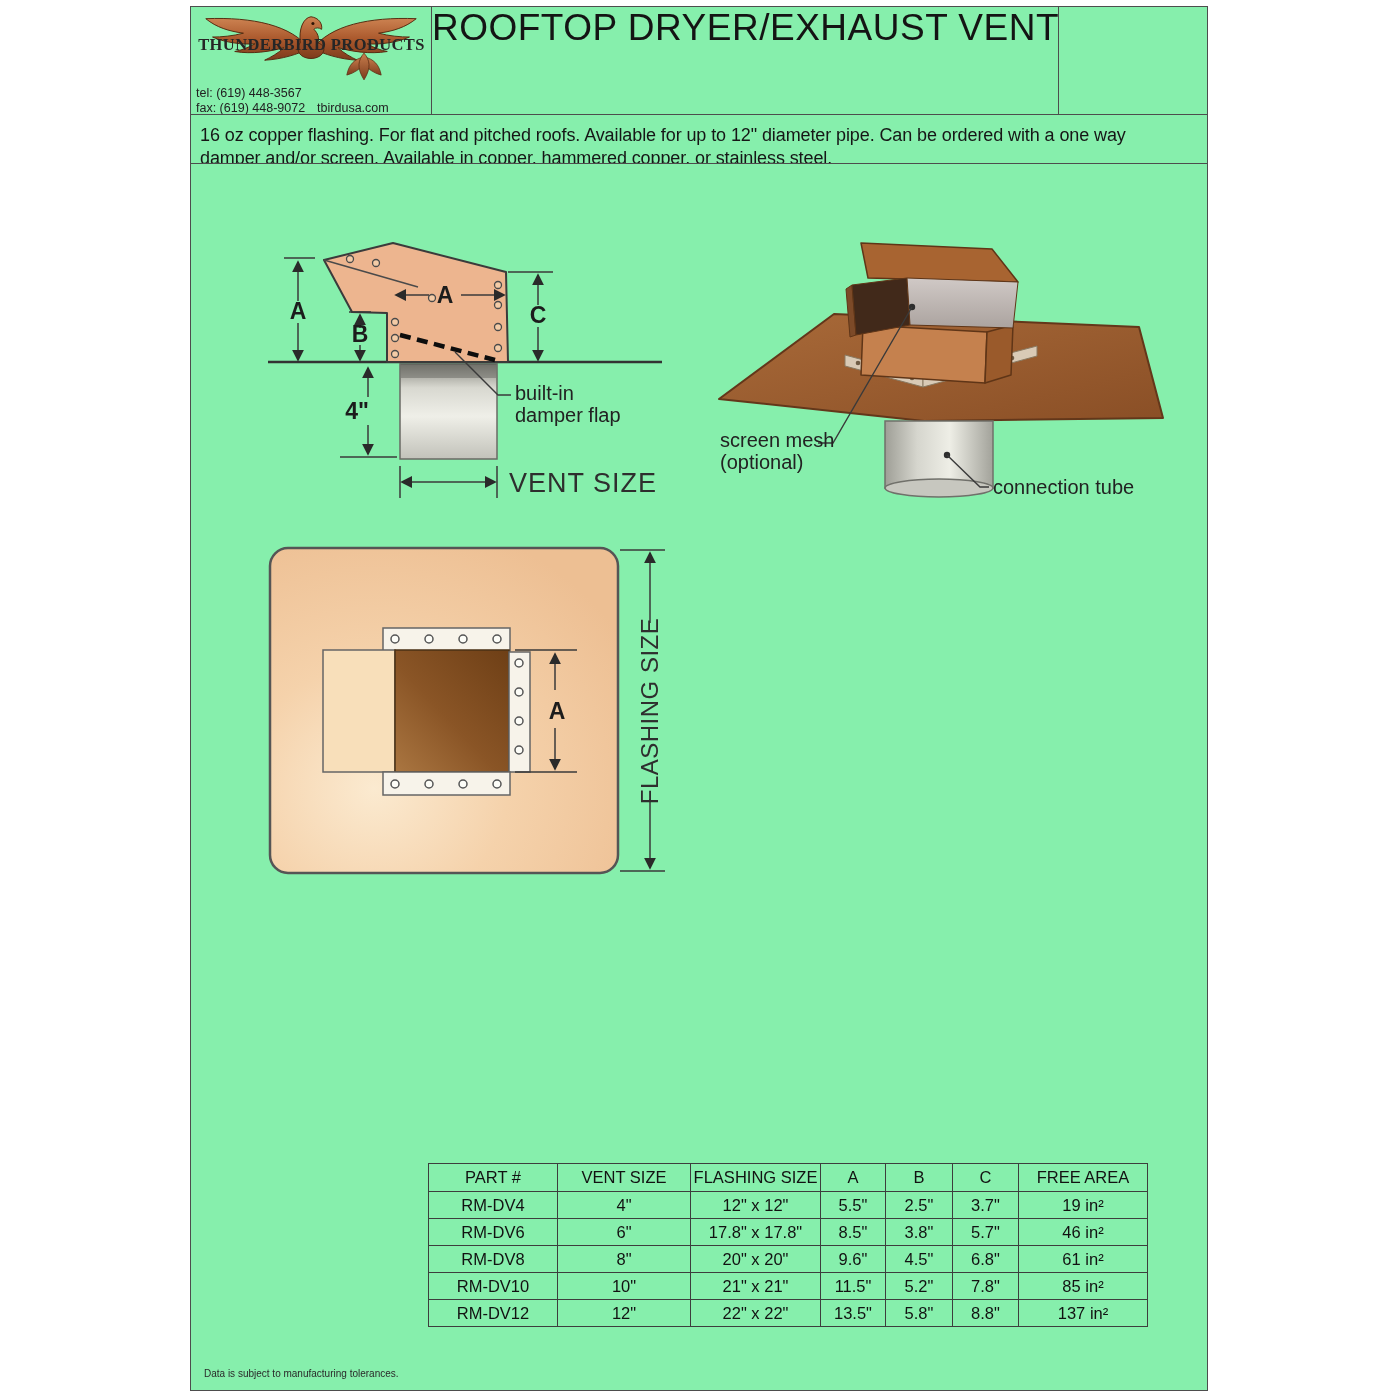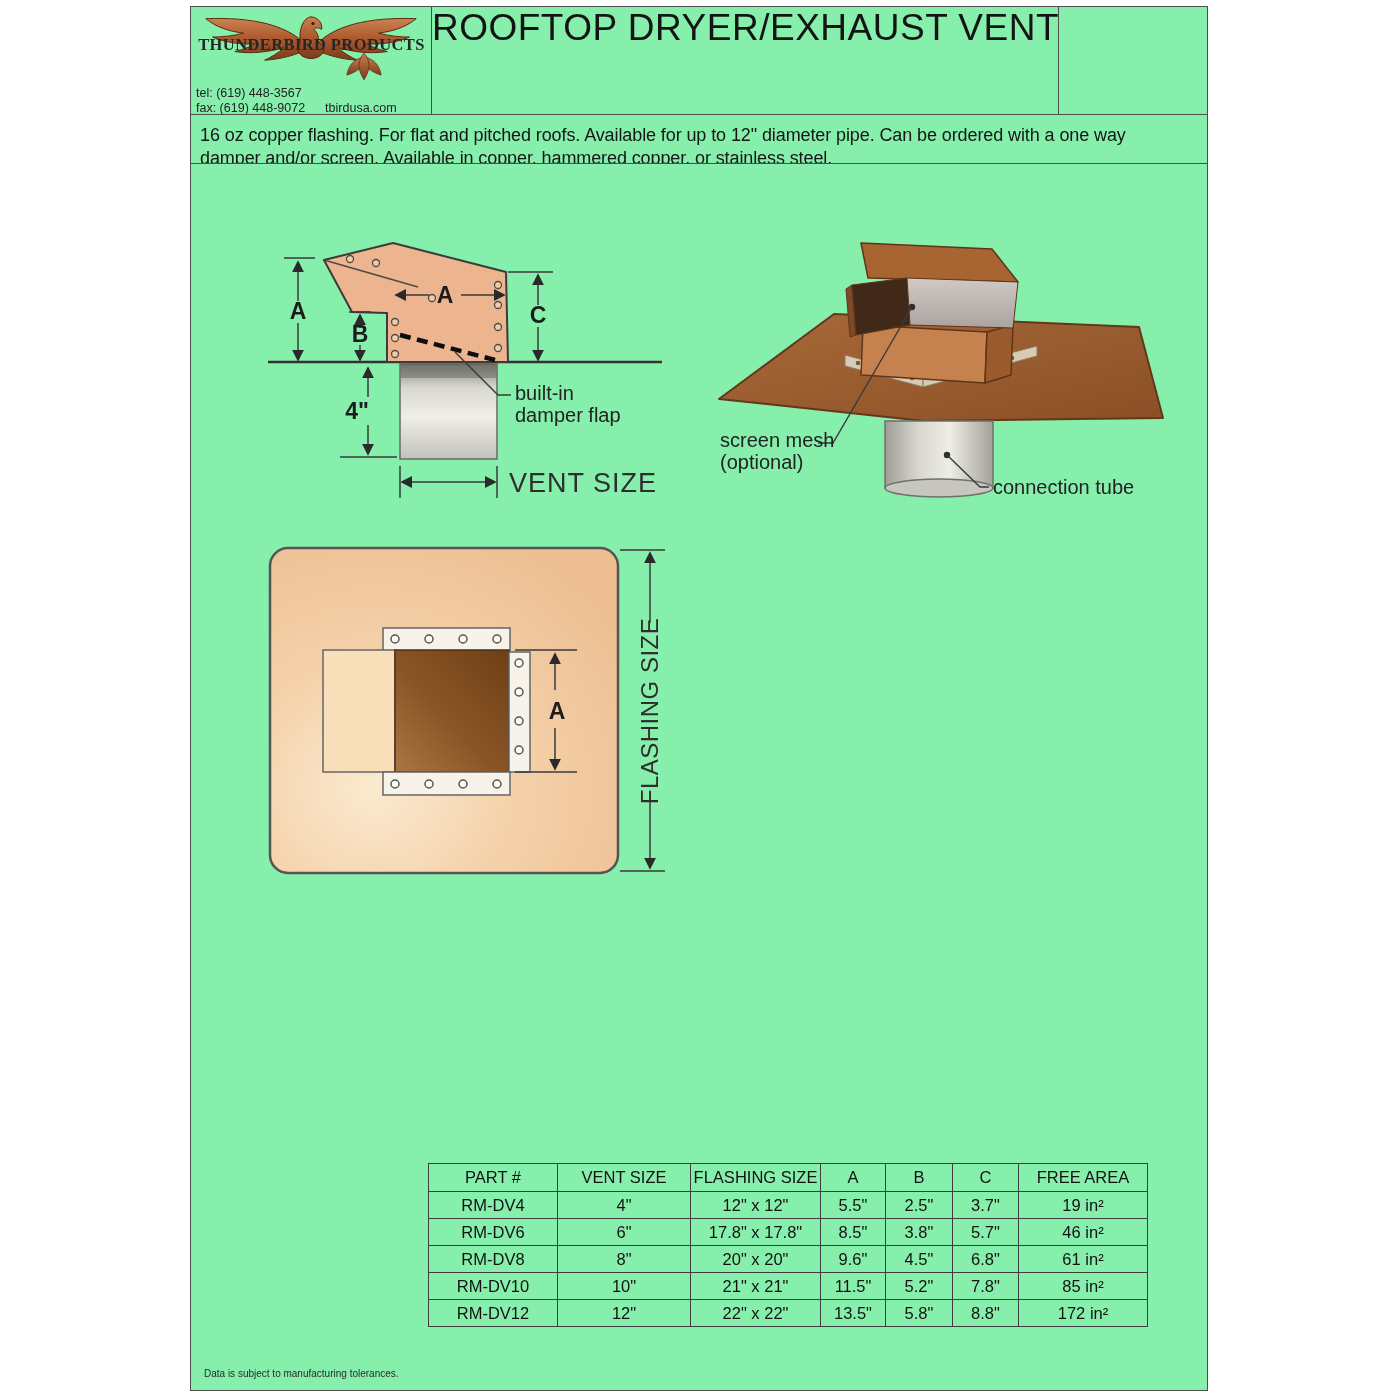--- a/index.html
+++ b/index.html
@@ -15,21 +15,21 @@
   #right-cell{left:1058px;top:6px;width:150px;height:110px;}
   #page-title{font-size:37px;letter-spacing:.5px;color:#141414;white-space:nowrap;}
   #company-name{
     position:absolute;left:0;top:28px;width:100%;text-align:center;
     font-family:"Liberation Serif",serif;font-weight:700;font-size:16.5px;
     letter-spacing:.4px;color:#262626;
   }
   #eagle-svg{position:absolute;left:9px;top:3px;}
   #emblem-svg{position:absolute;left:152px;top:44px;}
   #contact{position:absolute;left:5px;top:79px;font-size:12.5px;line-height:14.5px;color:#222;}
-  #contact .web{margin-left:20px;}
+  #contact .web{margin-left:12px;}
   
   #desc-box{left:190px;top:114px;width:1018px;height:51px;font-size:18px;line-height:22.5px;
             padding:9px 9px;letter-spacing:-.1px;color:#161616;}
   
   #main-box{left:190px;top:163px;width:1018px;height:1228px;}
   
   .diagram{position:absolute;}
   #side-view{left:260px;top:230px;}
   #iso-view{left:700px;top:225px;}
   #top-view{left:265px;top:540px;}
@@ -336,19 +336,19 @@
         <td>7.8"</td>
         <td>85 in²</td>
       </tr>
       <tr>
         <td>RM-DV12</td>
         <td>12"</td>
         <td>22" x 22"</td>
         <td>13.5"</td>
         <td>5.8"</td>
         <td>8.8"</td>
-        <td>172 in²</td>
+        <td>137 in²</td>
       </tr>
     </tbody>
   </table>
 </div>
 
 <div id="footer-note">Data is subject to manufacturing tolerances.</div>
 
 </body></html>

